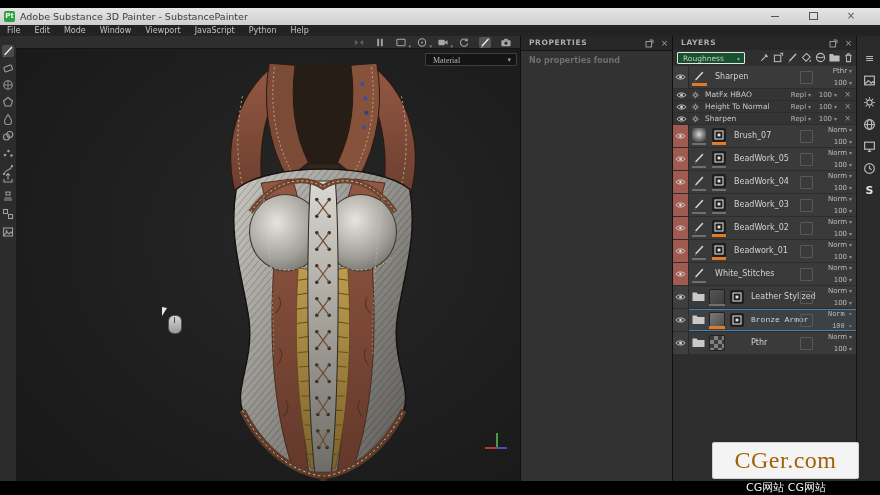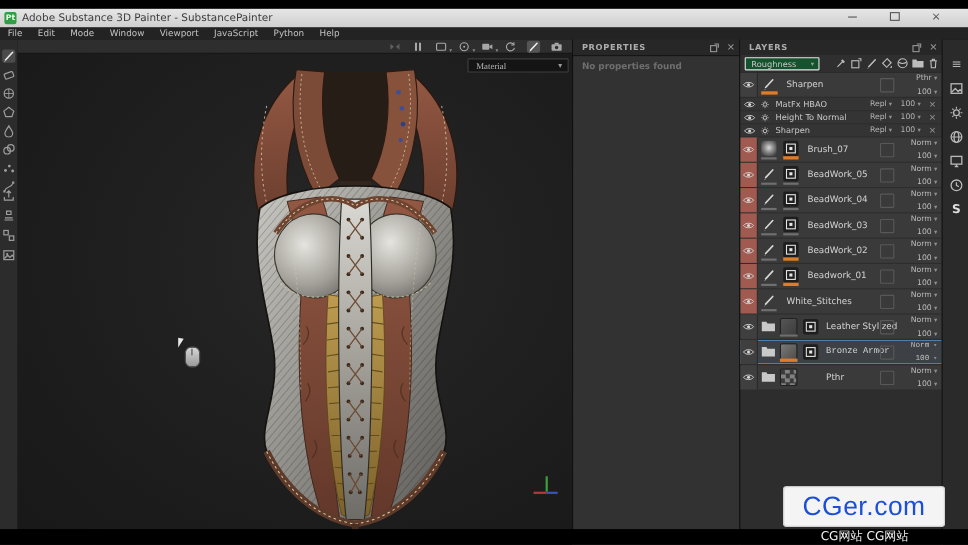--- a/index.html
+++ b/index.html
@@ -98,21 +98,21 @@
   .f-op{position:absolute;right:20px;top:0;font-size:7px;color:#b5b5b5;line-height:11px;}
   .f-x{position:absolute;right:6px;top:0;font-size:8px;color:#9a9a9a;line-height:11px;}
   .cr{color:#8f8f8f;font-size:6px;}
   
   #dock-rail{left:856px;top:36px;width:24px;height:459px;background:#2a2a2a;border-left:1px solid #141414;}
   .dock-icon{position:absolute;left:6px;width:13px;height:13px;color:#b8b8b8;font-size:11px;line-height:13px;text-align:center;}
   .dock-icon svg{width:13px;height:13px;display:block;}
   
   #wm-box{left:712px;top:442px;width:147px;height:37px;background:#f4f4f4;border-radius:3px;
           box-shadow:0 0 0 1px #d0d0d0 inset;text-align:center;}
-  #wm-site{font-size:24px;color:#1d4ed8;line-height:37px;letter-spacing:.5px;font-family:Liberation Sans, sans-serif;}
+  #wm-site{font-size:24px;color:#a16207;line-height:37px;letter-spacing:.5px;font-family:Liberation Serif, serif;}
   #bottom-bar{left:0;top:481px;width:880px;height:14px;background:#000;}
   #wm-caption{position:absolute;left:700px;top:0;width:172px;text-align:center;font-size:11px;color:#f2f2f2;line-height:14px;}
 </style>
 </head>
 <body>
 
 <div id="titlebar" class="abs">
   <div id="app-icon" class="abs">Pt</div>
   <div id="win-title" class="abs">Adobe Substance 3D Painter - SubstancePainter</div>
   <div id="btn-min" class="abs win-btn"></div>

